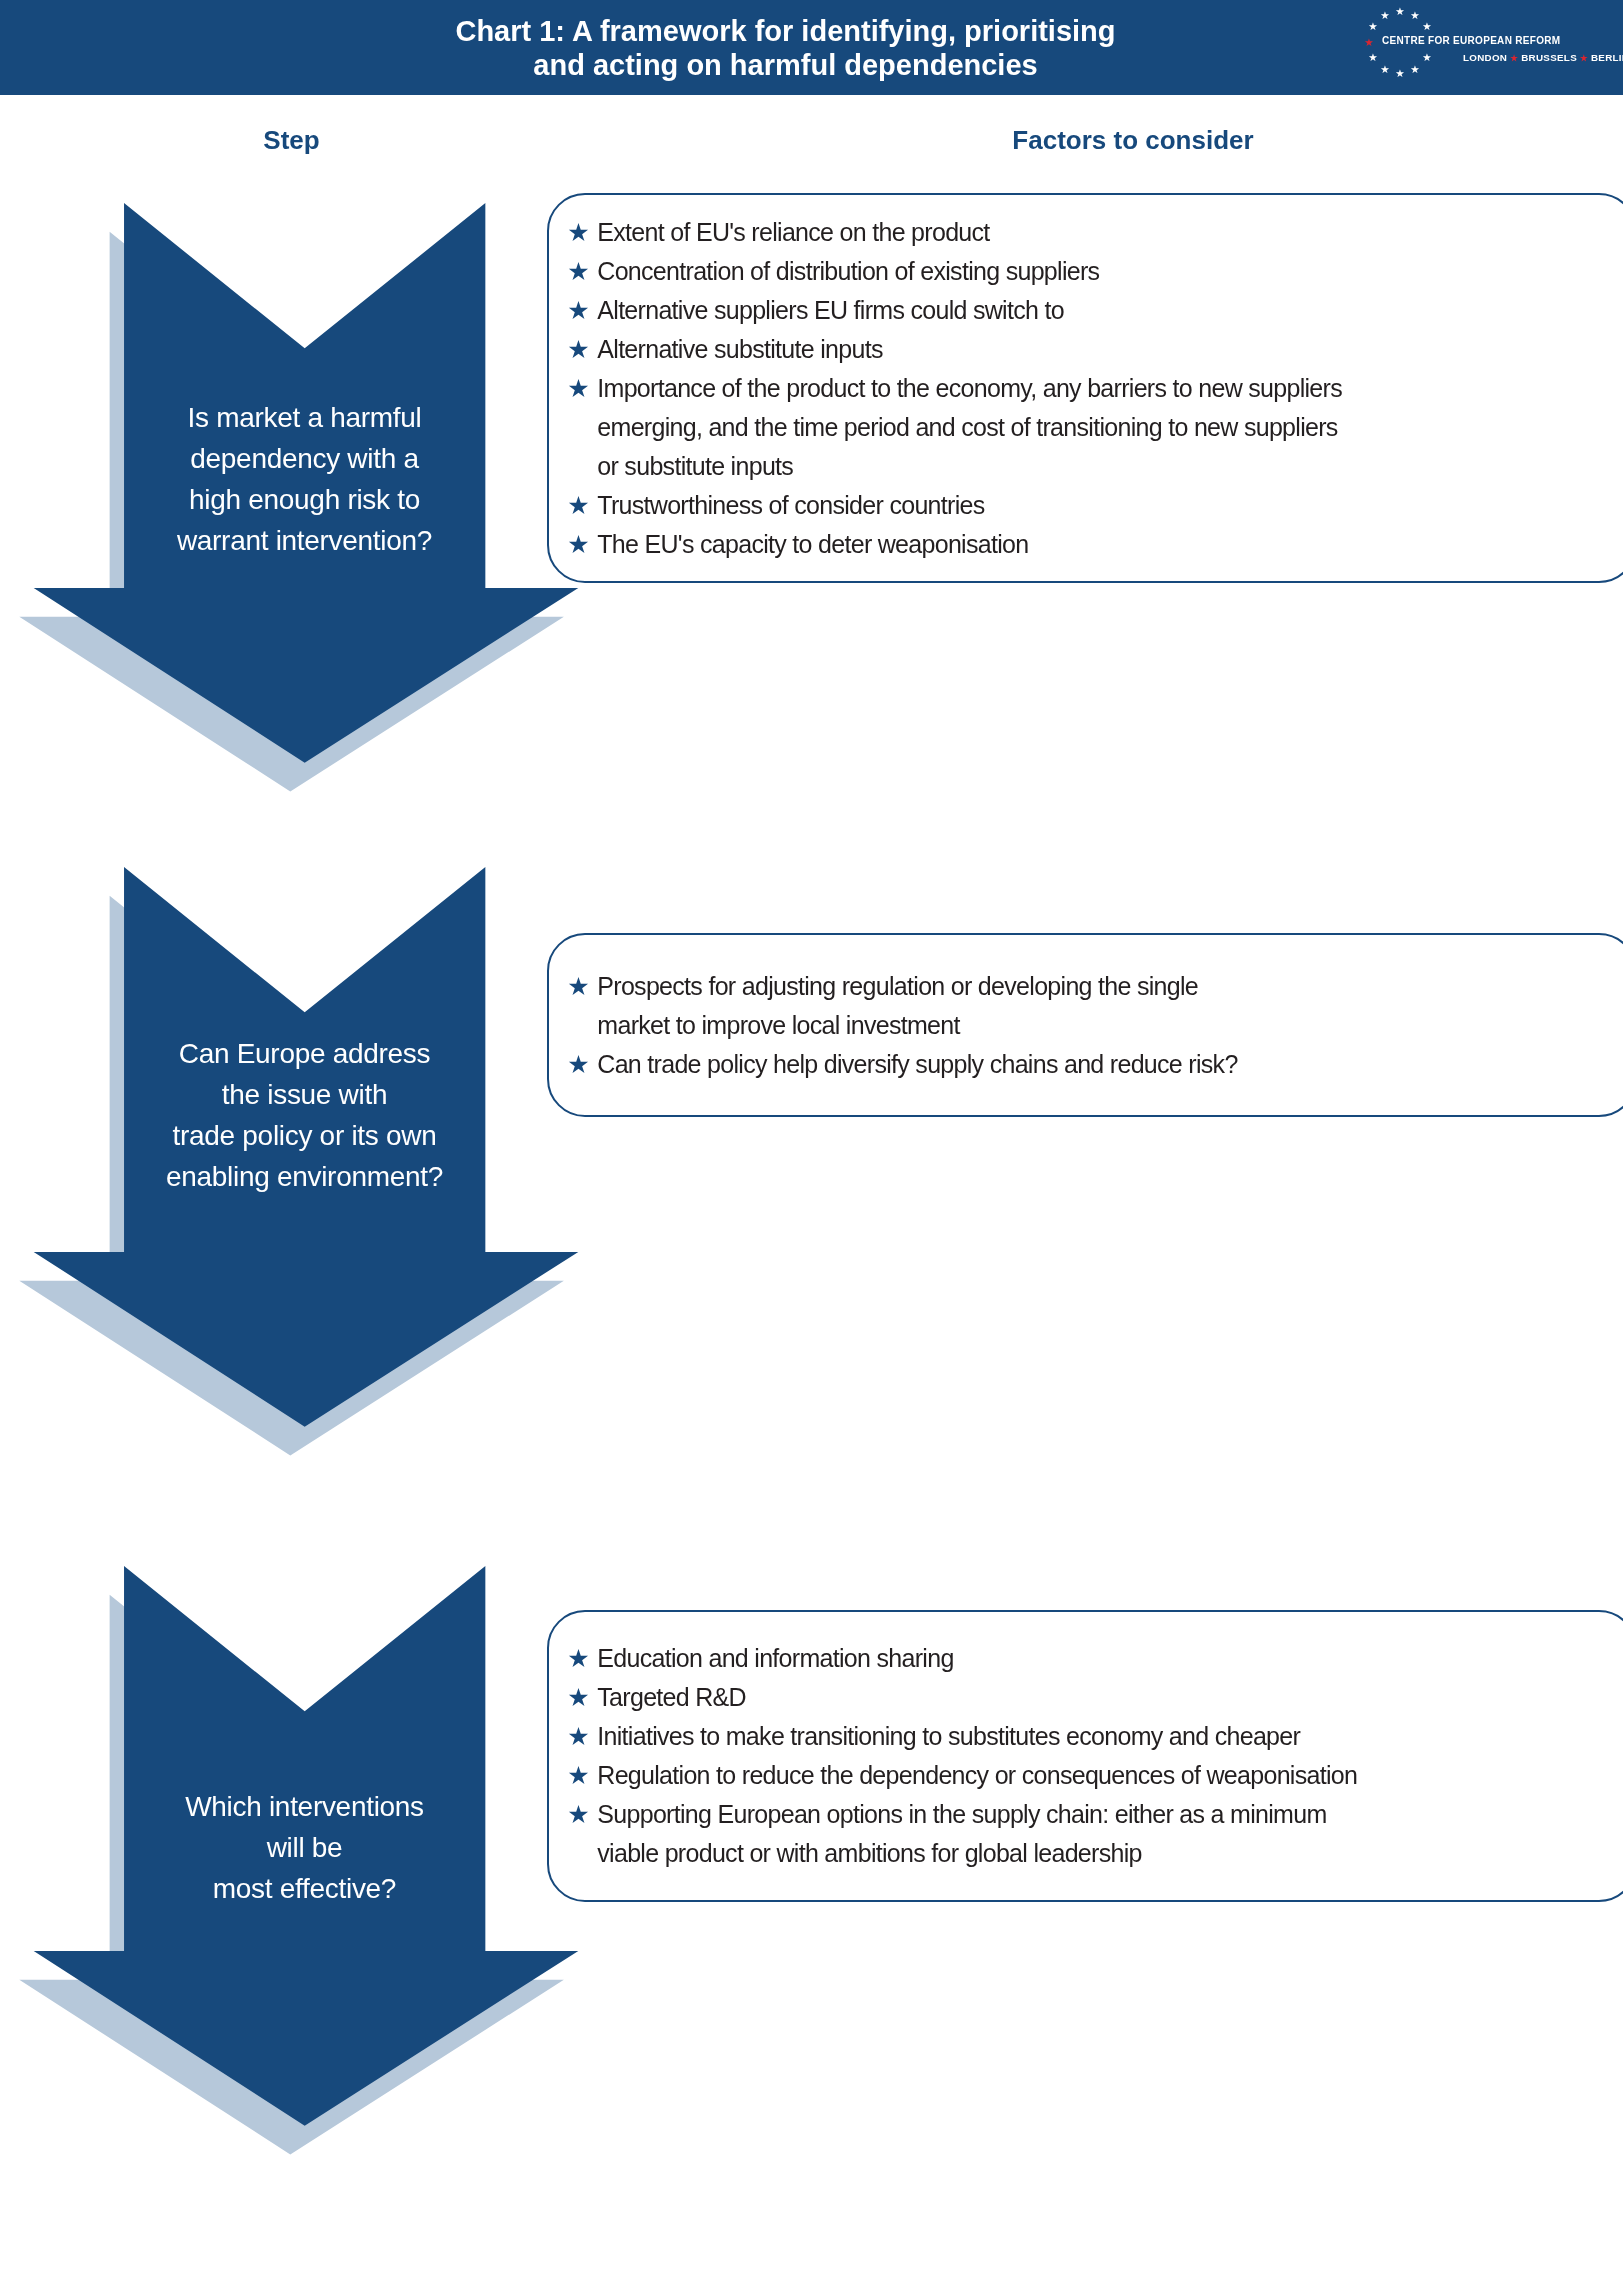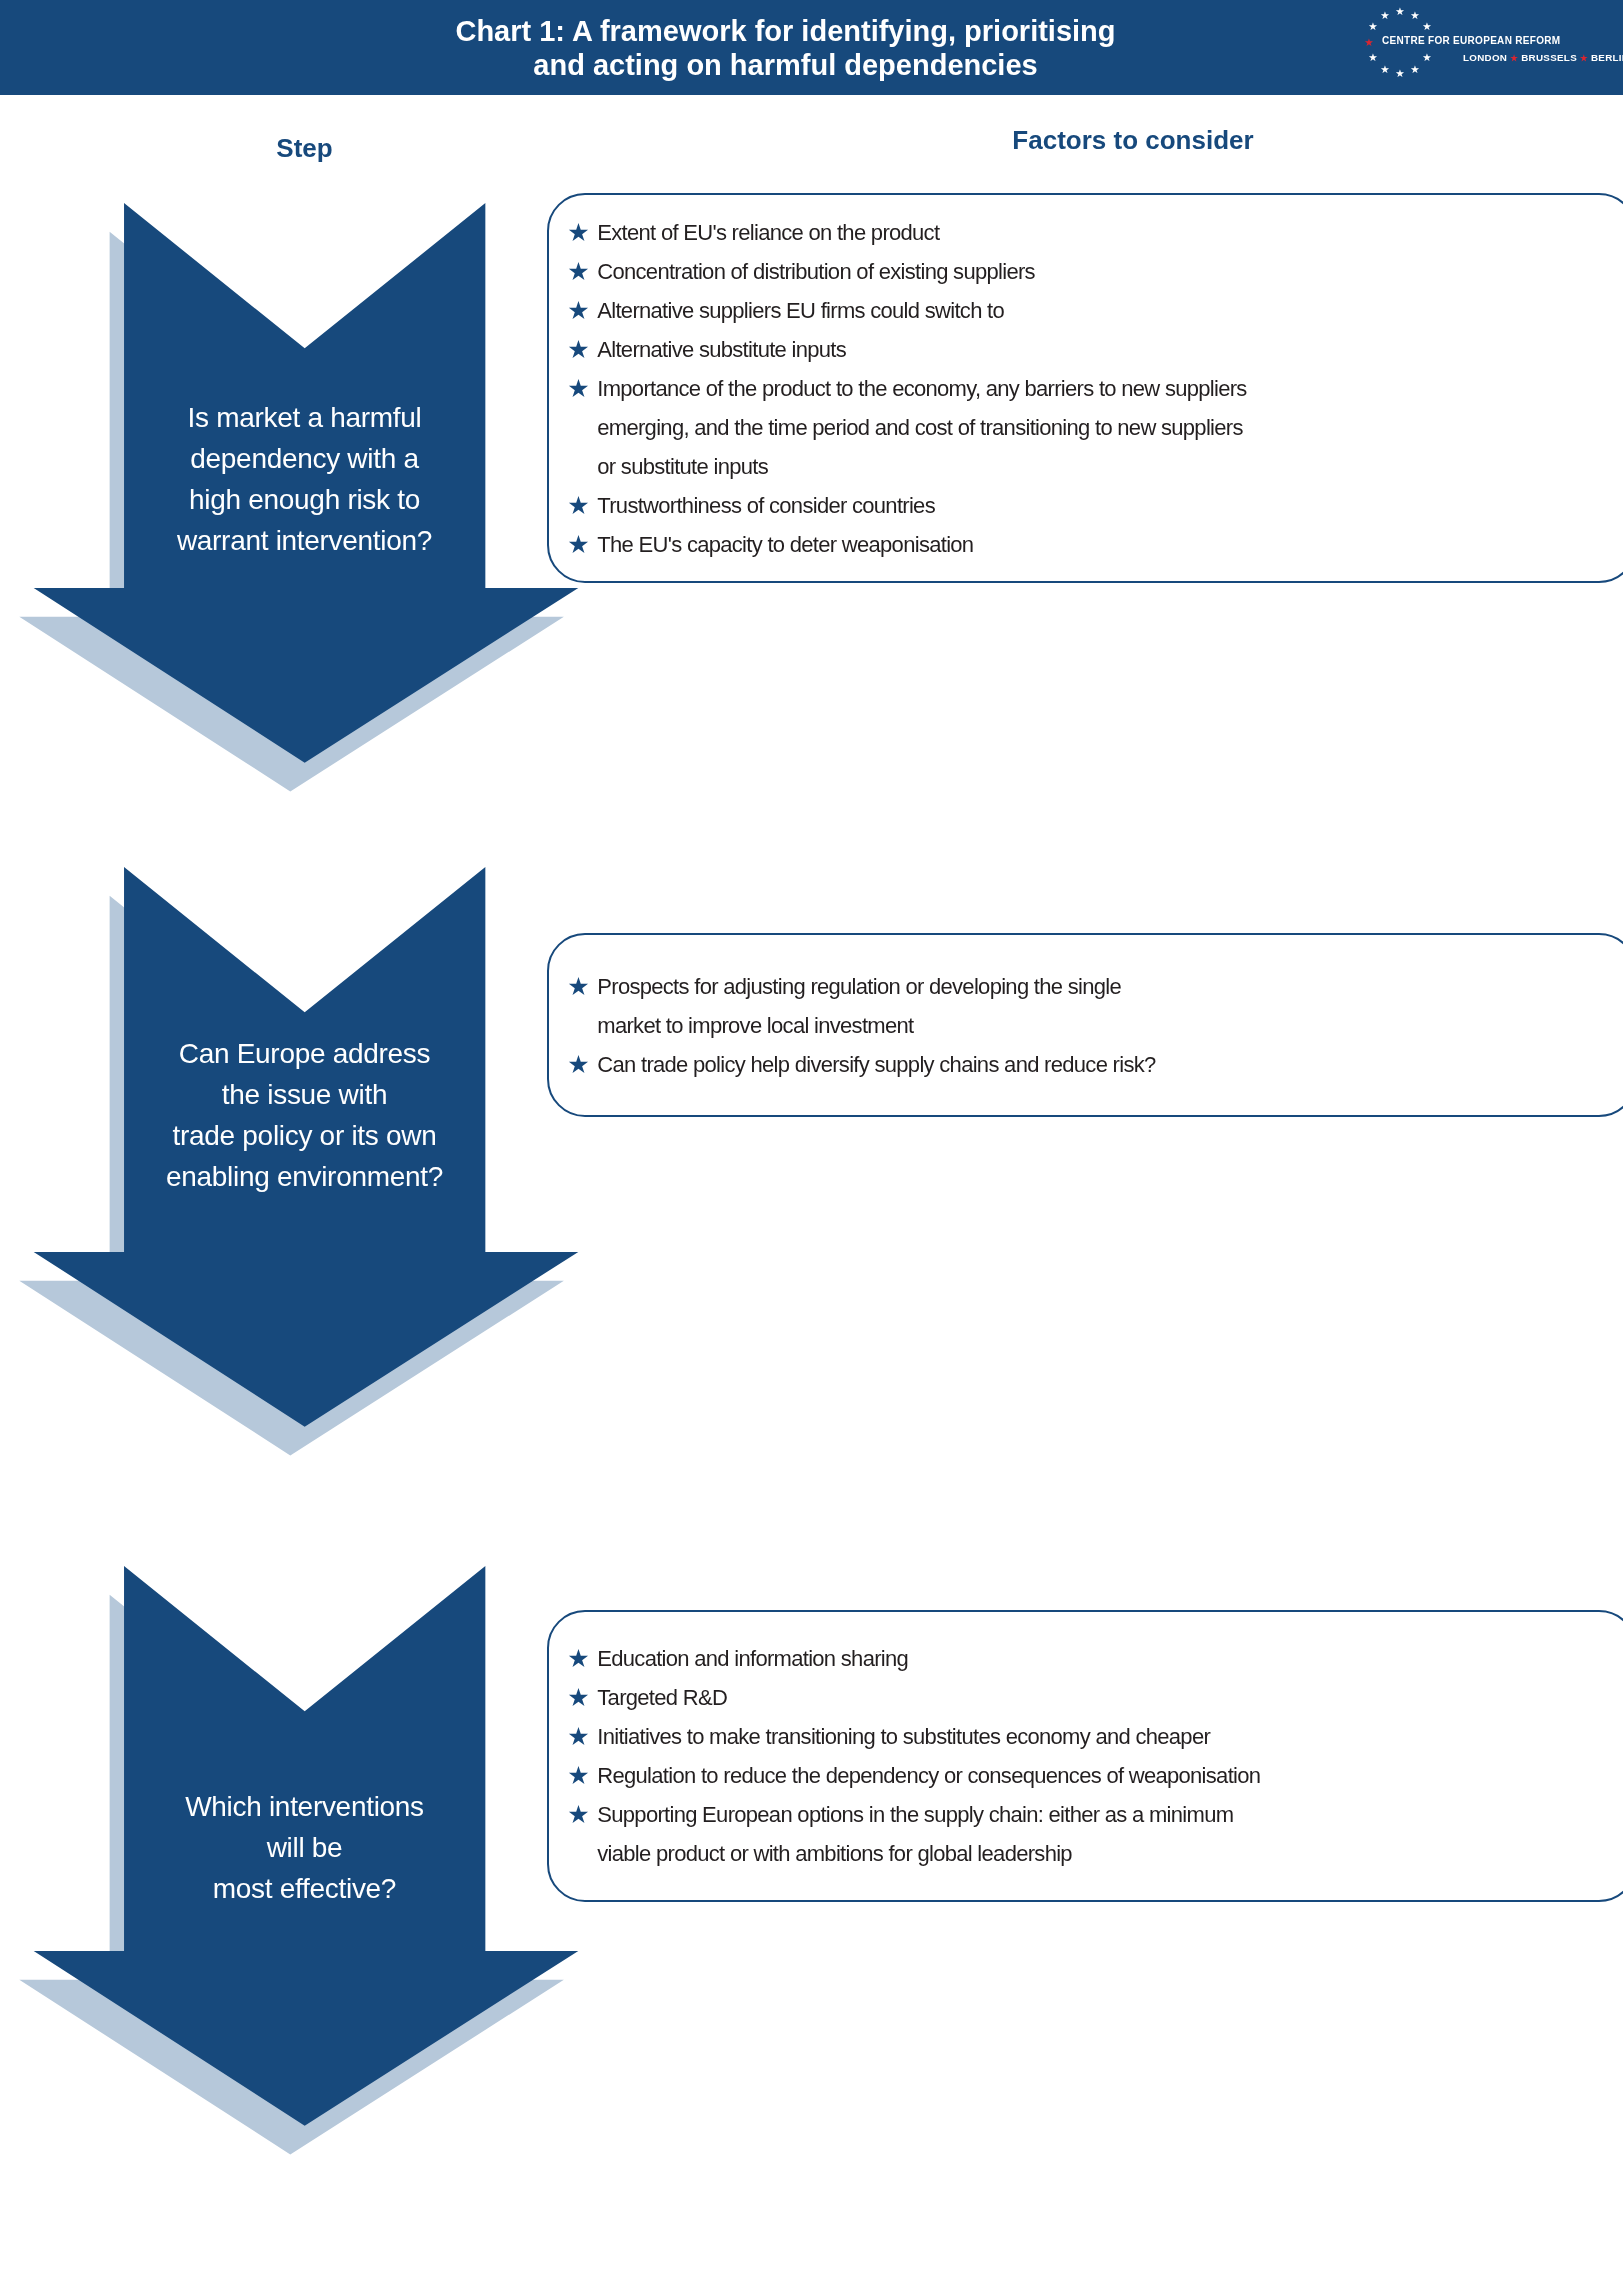--- a/index.html
+++ b/index.html
@@ -31,21 +31,21 @@
   .logo-cities{
     position:absolute;left:128px;top:52px;color:#ffffff;
     font-size:9.8px;font-weight:bold;letter-spacing:0.3px;white-space:nowrap;
   }
   .logo-cities .city-star{color:#da2530;font-size:8.5px;}
   
   .col-header{
     position:absolute;top:121px;height:39px;display:flex;align-items:center;justify-content:center;
     color:#17497c;font-size:26px;font-weight:bold;
   }
-  .col-header.step{left:124px;width:361px;margin-top:8px;}
+  .col-header.step{left:111px;width:361px;}
   .col-header.factors{left:605px;width:1056px;}
   
   .arrow-svg{position:absolute;left:18.3px;width:576px;height:597px;}
   .step-question{
     position:absolute;left:124px;width:361px;height:223px;
     display:flex;align-items:center;justify-content:center;text-align:center;
     color:#ffffff;font-size:28px;line-height:41px;letter-spacing:-0.3px;white-space:pre-line;
   }
   
   .factors-box{
@@ -53,21 +53,21 @@
     border:2.6px solid #17497c;border-radius:38px;background:#ffffff;
     box-sizing:content-box;
     display:flex;flex-direction:column;justify-content:center;
     padding:0 17px 0 18.3px;
   }
   .factor-item{display:flex;align-items:flex-start;}
   .star-bullet{
     flex:0 0 30px;color:#17497c;font-size:25px;line-height:39px;text-align:left;
   }
   .factor-text{
-    flex:1;color:#231f20;font-size:22px;line-height:39px;letter-spacing:-0.7px;white-space:pre-line;
+    flex:1;color:#231f20;font-size:25px;line-height:39px;letter-spacing:-0.7px;white-space:pre-line;
   }
 </style>
 </head>
 <body>
 
 <div id="page">
 
   <div class="header-bar">
     <div class="page-title">Chart 1: A framework for identifying, prioritising
 and acting on harmful dependencies</div>

